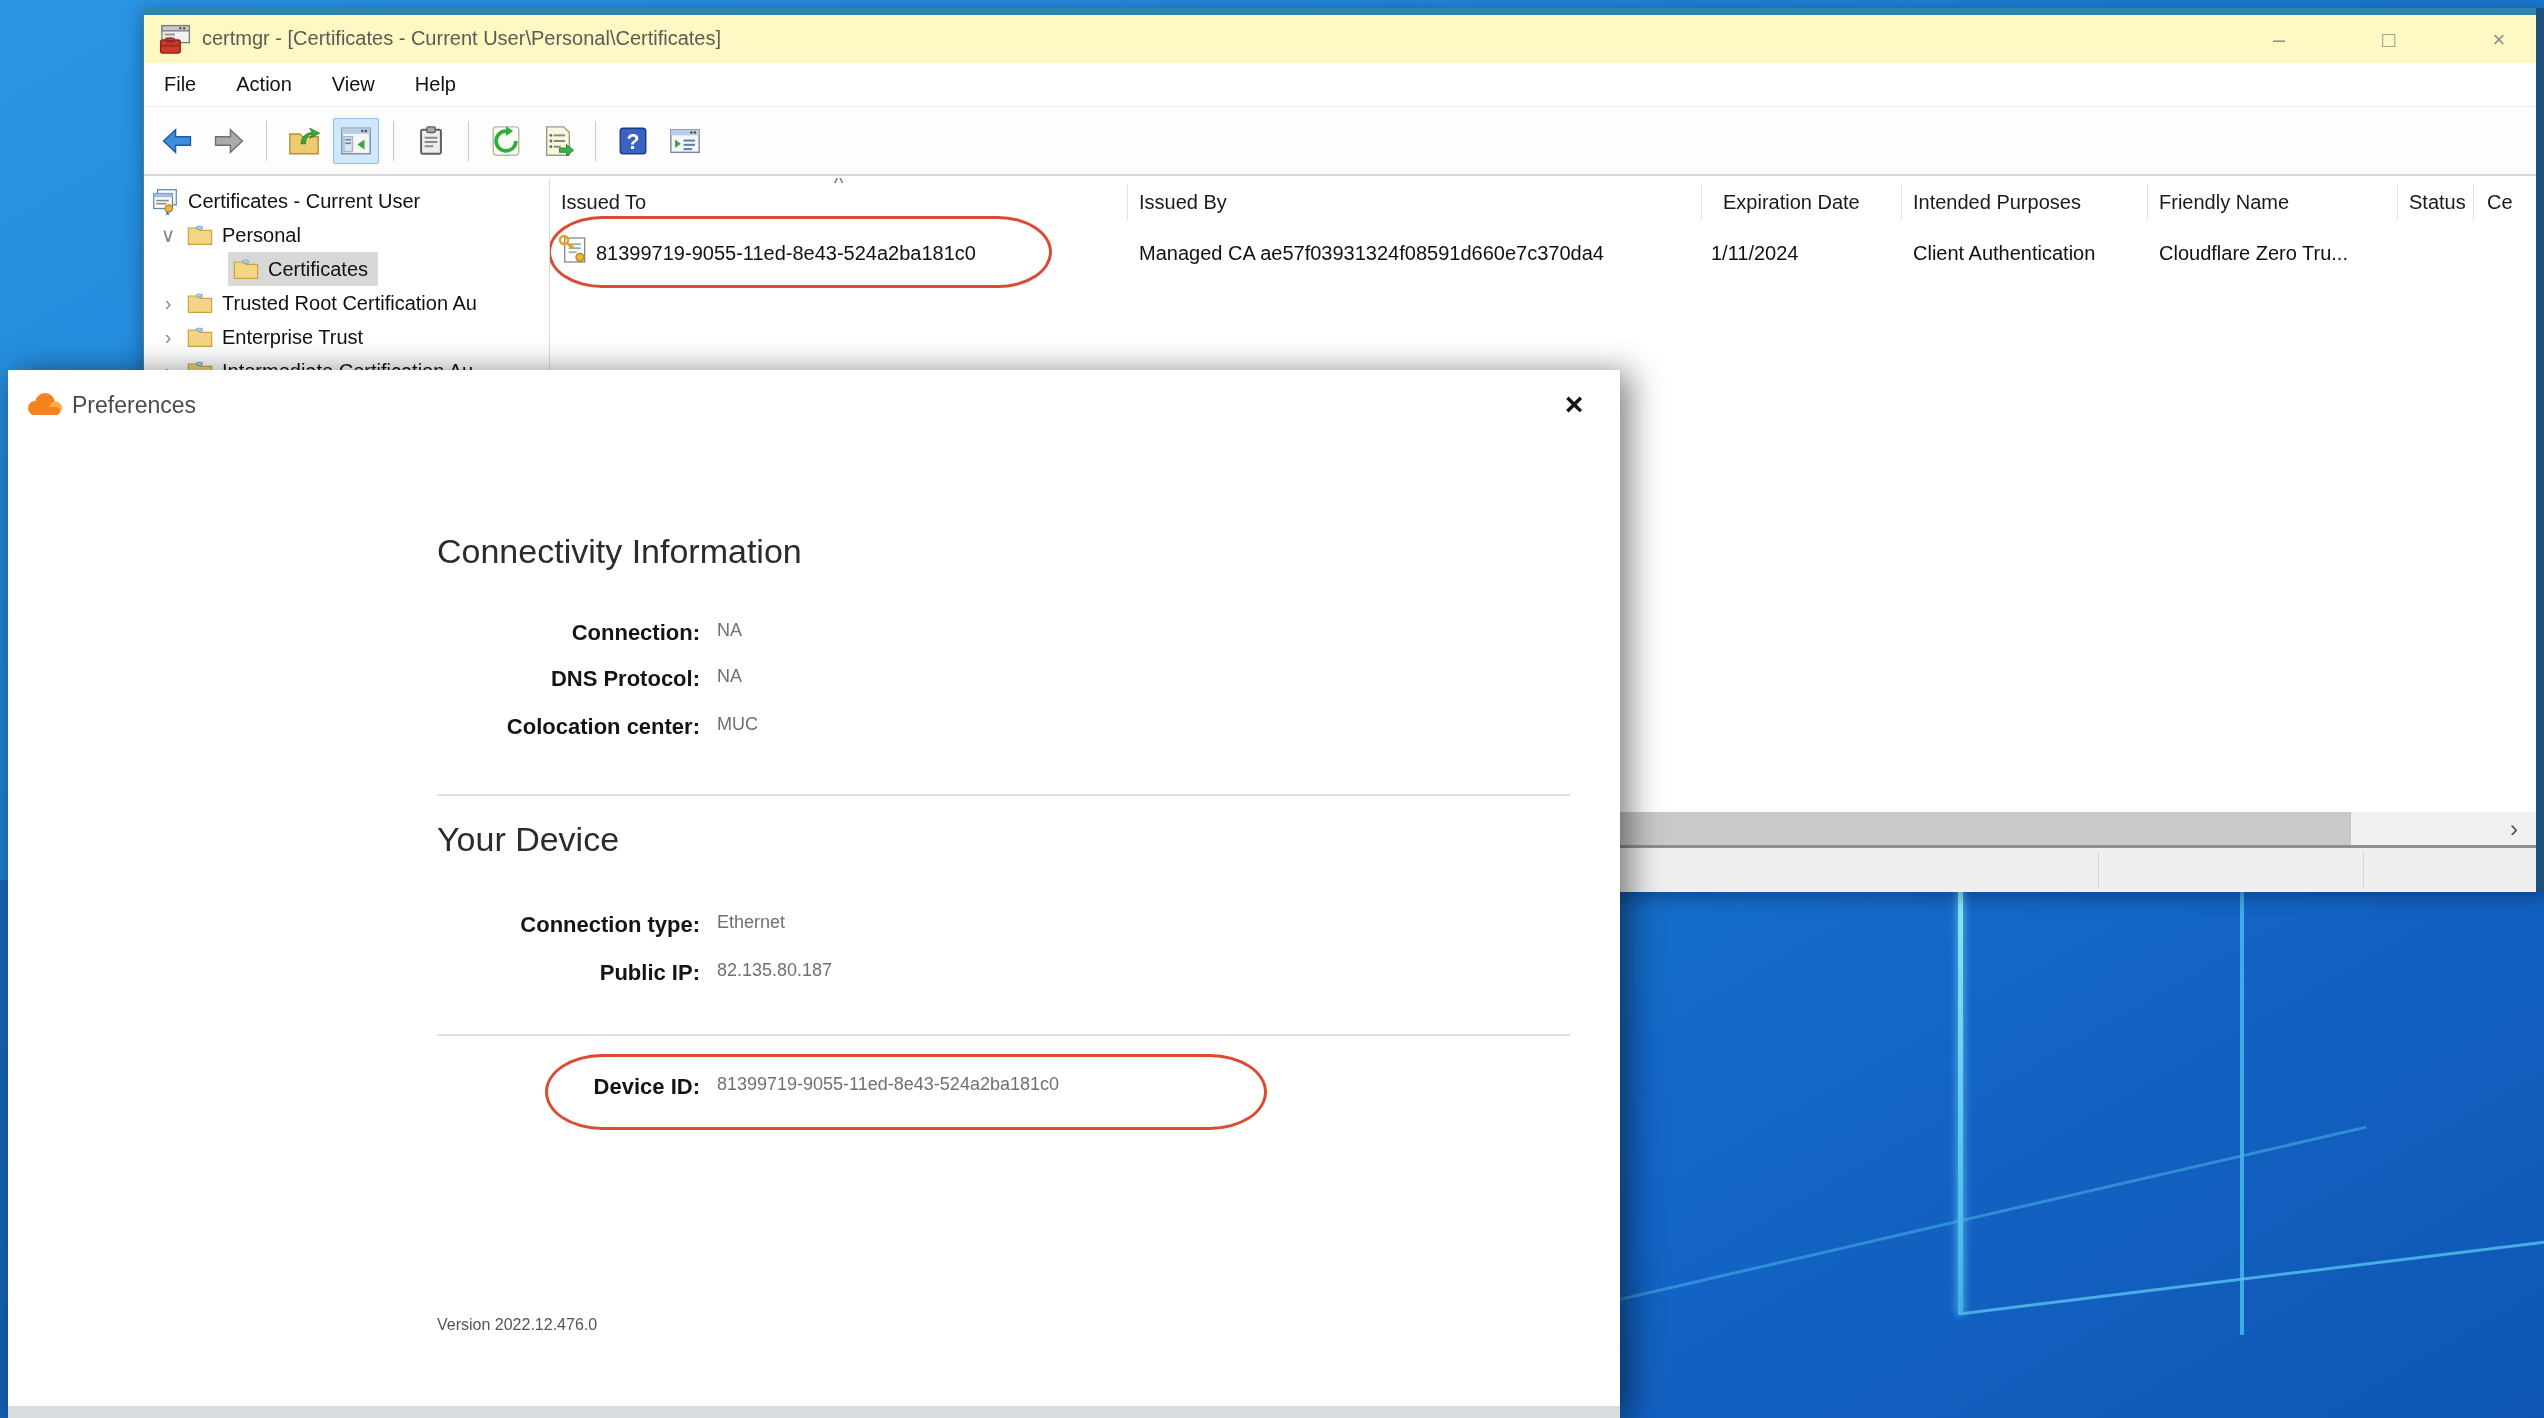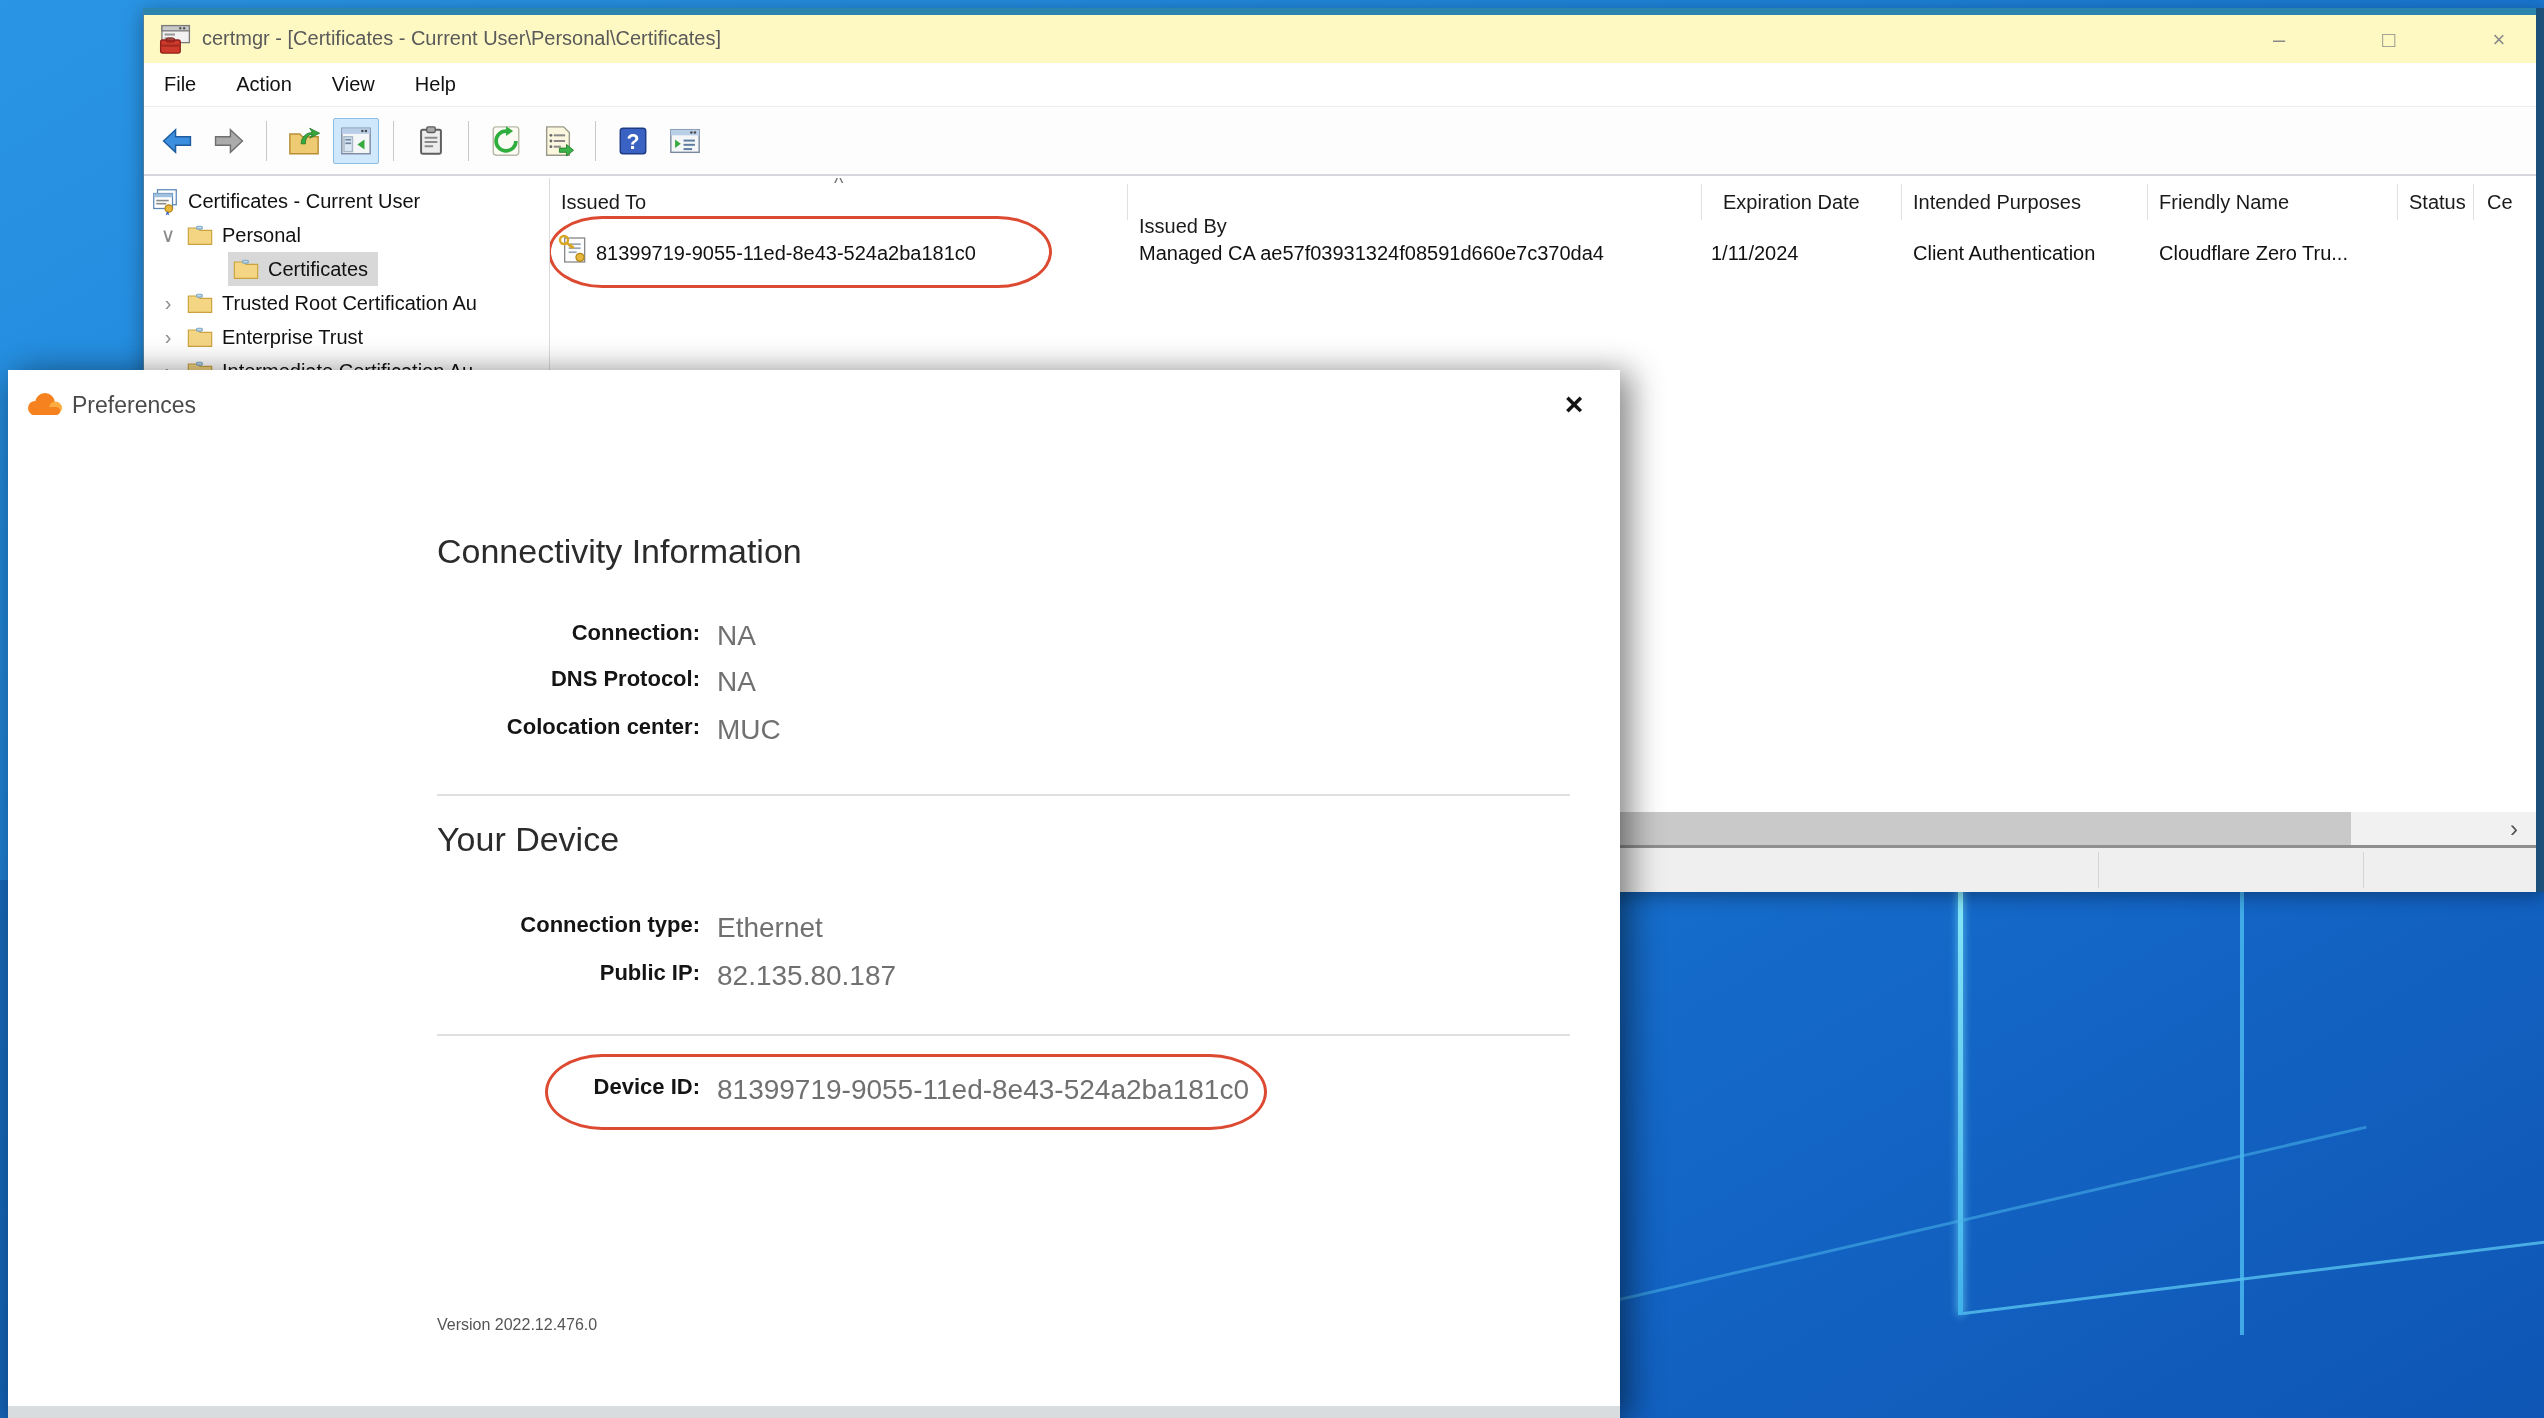--- a/index.html
+++ b/index.html
@@ -73,21 +73,21 @@
   .pf-title{position:absolute;left:64px;top:22px;font-size:23px;color:#4a4a4a;}
   .pf-close{position:absolute;left:1544px;top:12px;width:44px;height:44px;display:flex;align-items:center;justify-content:center;
     font-size:32px;font-weight:bold;color:#141414;}
   .pf-side{position:absolute;left:0;top:72px;width:382px;bottom:0;background:#e7e7e7;}
   .pf-nav{position:absolute;left:32px;font-size:23px;color:#2e2e2e;}
   .pf-navbar{position:absolute;left:0;width:14px;height:58px;background:#1f6fd0;}
   .pf-underline{position:absolute;left:32px;width:90px;height:3px;background:#1a73c9;}
   .pf-content{position:absolute;left:382px;top:72px;right:0;bottom:0;background:#fff;}
   .pf-h1{position:absolute;left:47px;font-size:34px;font-weight:400;color:#2b2b2b;white-space:nowrap;}
   .pf-label{position:absolute;left:10px;width:300px;text-align:right;font-size:22px;font-weight:bold;color:#141414;white-space:nowrap;}
-  .pf-value{position:absolute;left:327px;font-size:28px;color:#707070;white-space:nowrap;}
+  .pf-value{position:absolute;left:327px;font-size:18px;color:#707070;white-space:nowrap;}
   .pf-divider{position:absolute;left:47px;width:1133px;height:2px;background:#e0e0e0;}
   .pf-ellipse{position:absolute;left:155px;top:612px;width:716px;height:70px;
     border:3px solid #dd4a32;border-radius:60px / 40px;}
   .pf-version{position:absolute;left:47px;top:874px;font-size:16px;color:#555;}
   .pf-update{position:absolute;left:791px;top:861px;width:389px;height:54px;background:#e3e3e3;
     display:flex;align-items:center;justify-content:center;font-size:22px;color:#141414;}
   .pf-bottomstrip{position:absolute;left:0;right:0;bottom:0;height:12px;background:#d8dcdf;}
 
   svg{display:block;}
 </style>
@@ -266,21 +266,21 @@
           <path d="M2 6 h8 l2 2 h10 v12 h-20 z" fill="#f4d584" stroke="#caa23f"></path>
           <rect x="9" y="4.5" width="5" height="2.5" rx="1" fill="#bcd9ea" stroke="#7fa8c4"></rect>
         </svg>
         <span>Intermediate Certification Au</span>
       </div>
     </div>
 
     <div class="cm-list">
       <span class="sortcaret" style="left:284px;">^</span>
       <span class="lhead" style="left:11px;">Issued To</span>
-      <span class="lhead" style="left:589px;margin-top:24px;">Issued By</span>
+      <span class="lhead" style="left:589px;">Issued By</span>
       <span class="lhead" style="left:1161px;margin-left:12px;">Expiration Date</span>
       <span class="lhead" style="left:1363px;">Intended Purposes</span>
       <span class="lhead" style="left:1609px;">Friendly Name</span>
       <span class="lhead" style="left:1859px;">Status</span>
       <span class="lhead" style="left:1937px;">Ce</span>
       <span class="ltick" style="left:577px;"></span>
       <span class="ltick" style="left:1151px;"></span>
       <span class="ltick" style="left:1351px;"></span>
       <span class="ltick" style="left:1597px;"></span>
       <span class="ltick" style="left:1847px;"></span>

